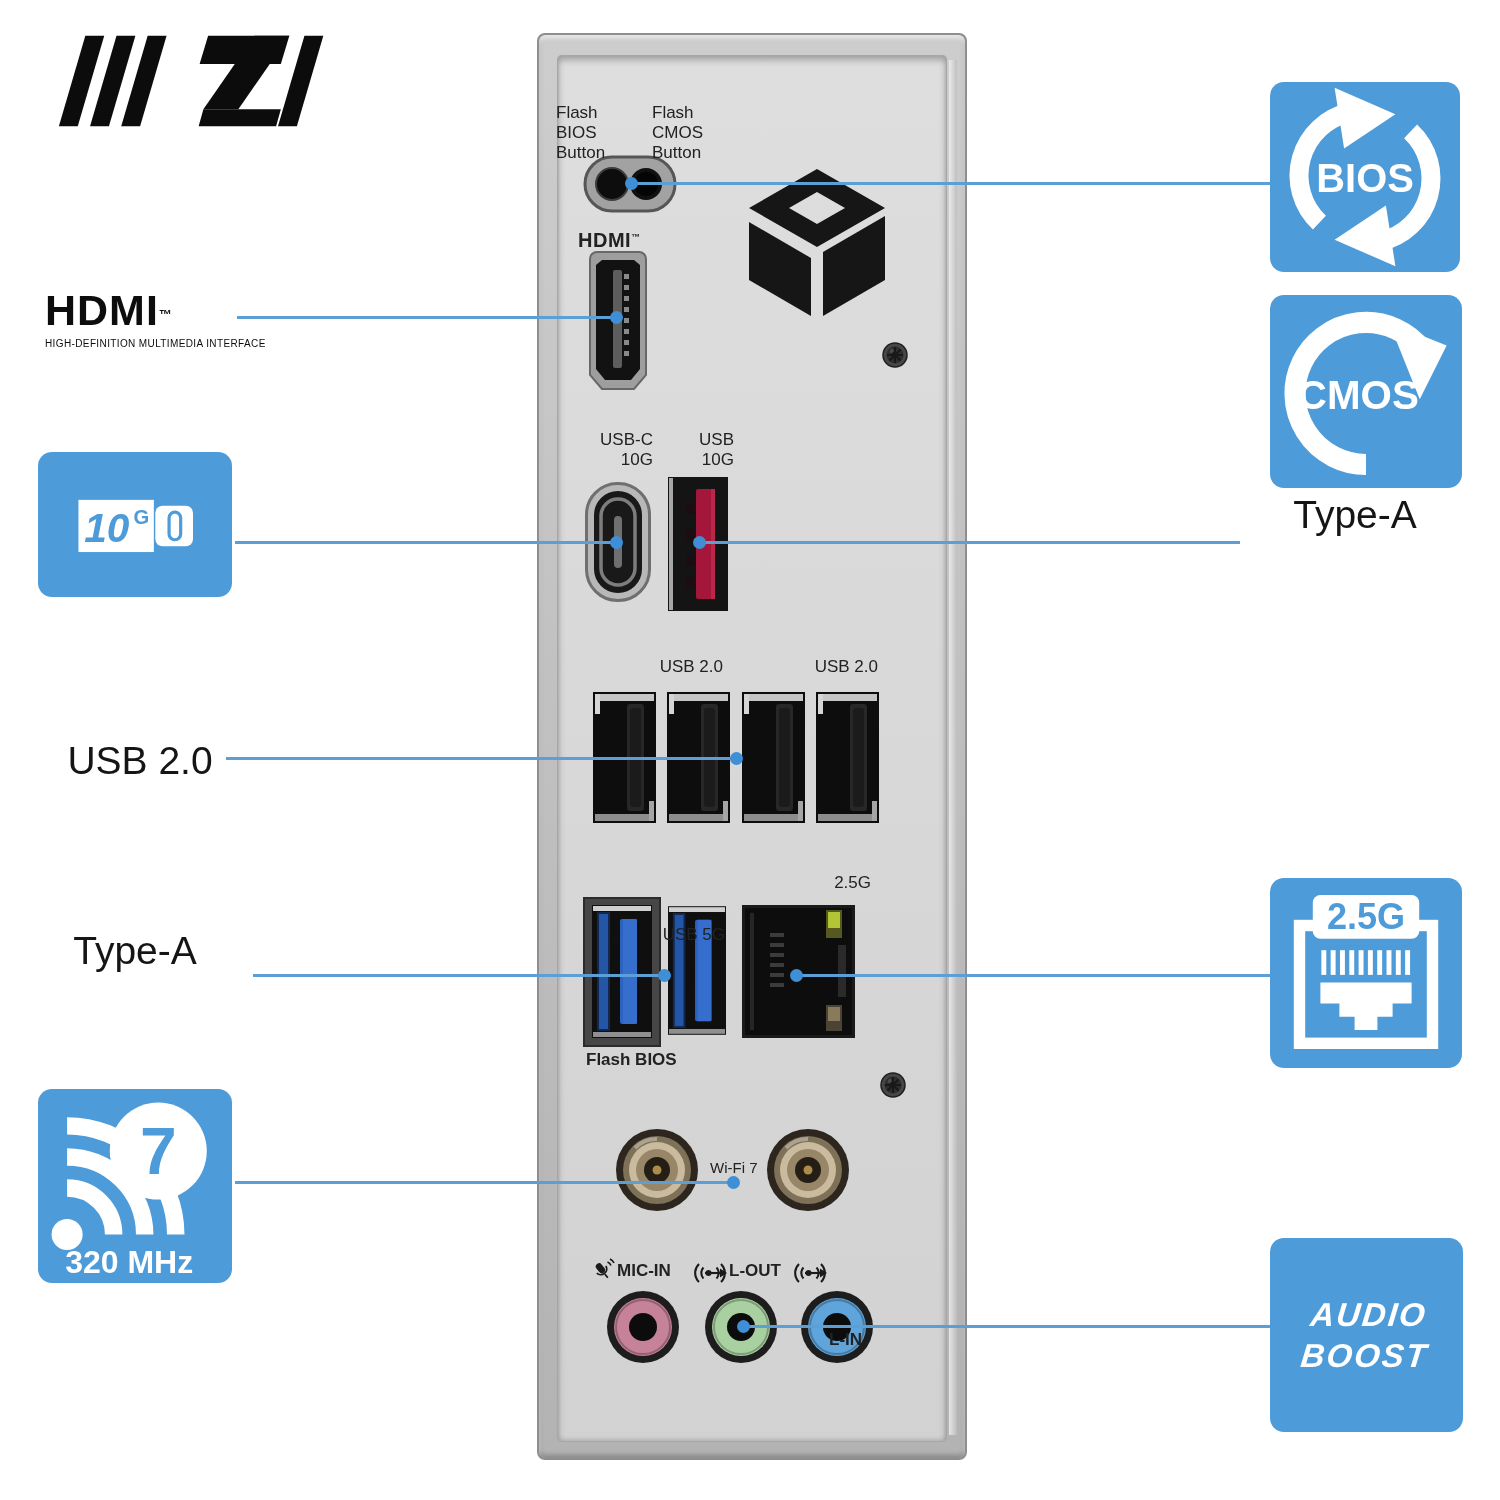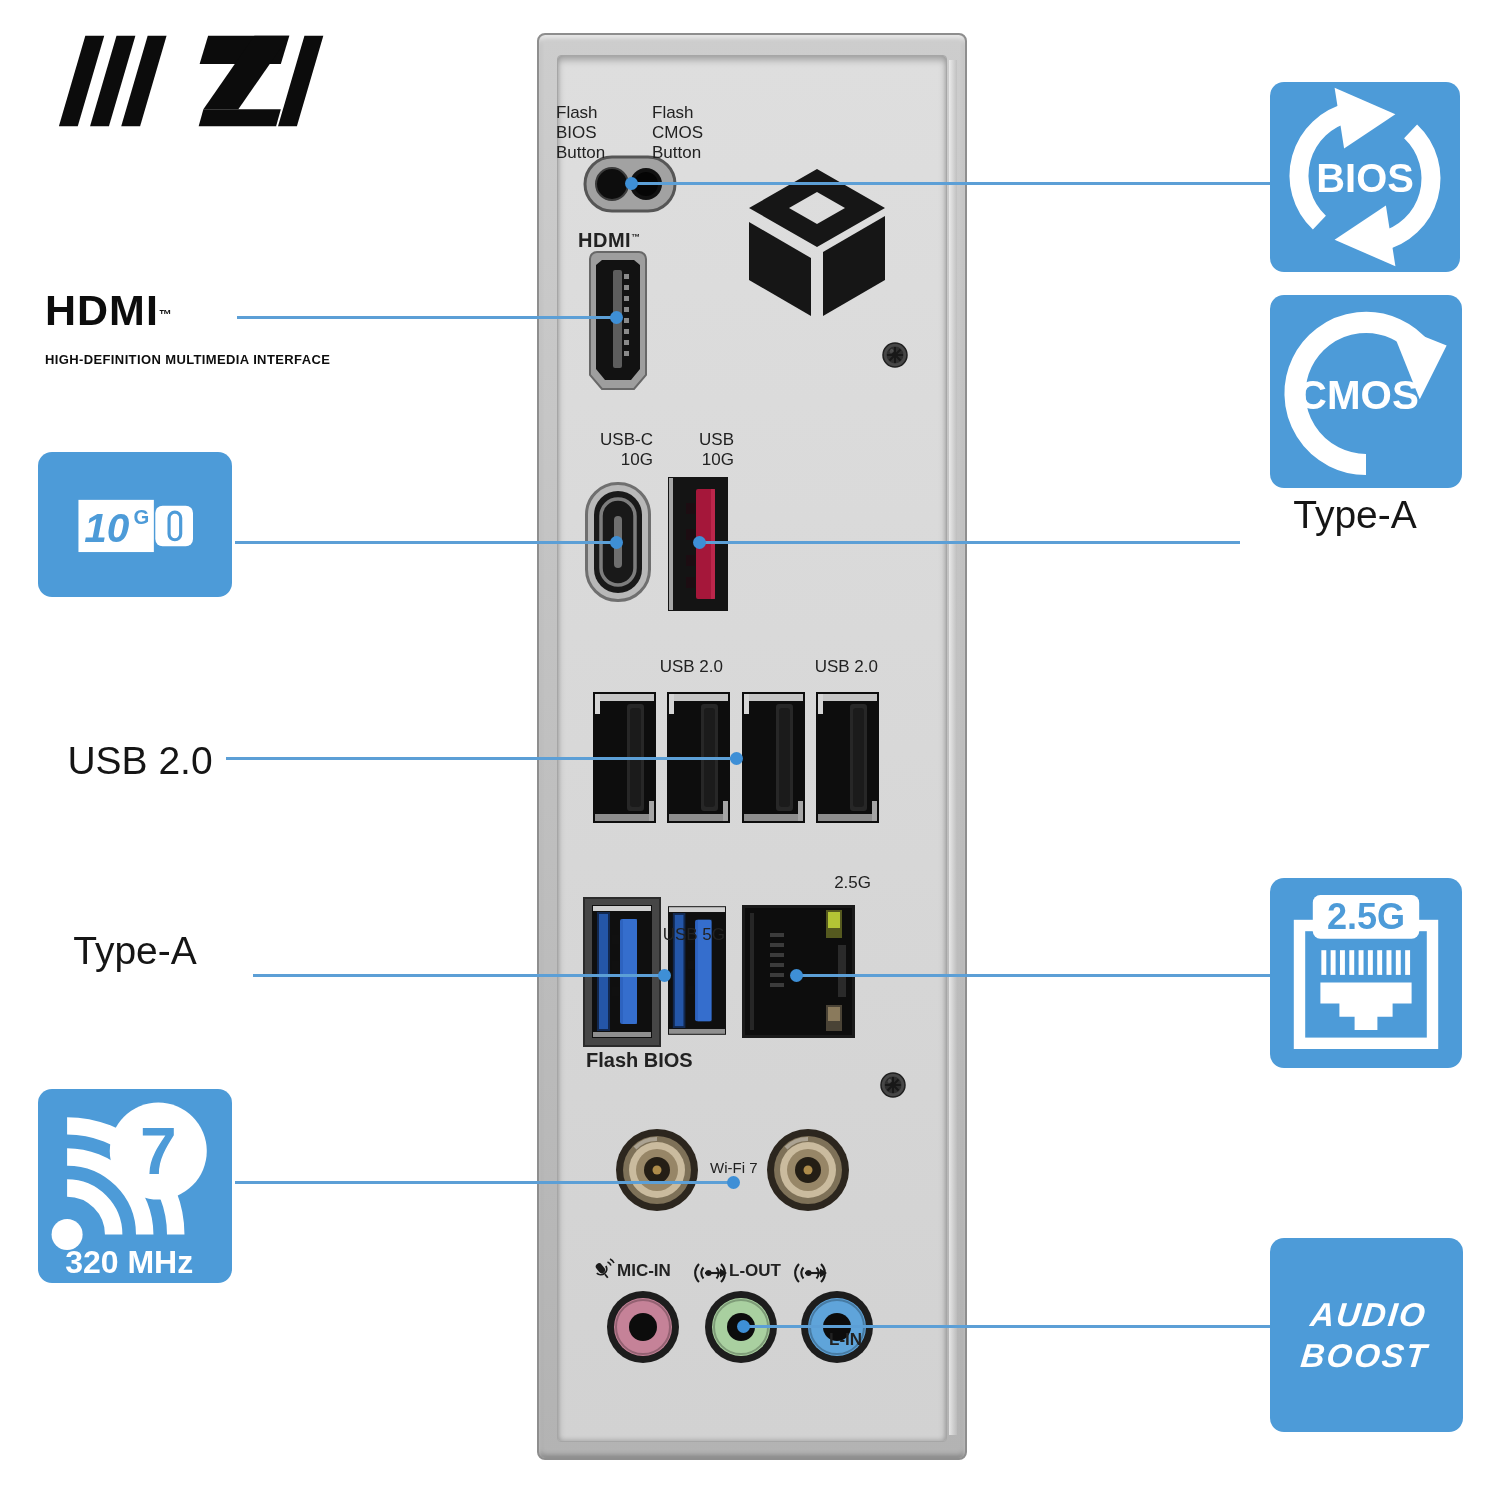--- a/index.html
+++ b/index.html
@@ -31,21 +31,21 @@
   
   .badge{position:absolute;background:#4D9BD8;border-radius:14px;z-index:5;
     display:flex;align-items:center;justify-content:center;flex-direction:column}
   .bigtext{position:absolute;color:#151515;font-size:39px;line-height:46px;text-align:center;z-index:10}
   .audio-boost{color:#fff;font-style:italic;font-weight:800;font-size:33px;line-height:41px;
     letter-spacing:2px;transform:skewX(-6deg);text-align:center}
 
   
   .hdmi-logo-title{font-size:43px;font-weight:900;letter-spacing:1px;color:#0d0d0d;line-height:44px}
   .hdmi-logo-tm{font-size:13px;font-weight:700;vertical-align:super;color:#0d0d0d}
-  .hdmi-logo-sub{font-size:13px;letter-spacing:.38px;font-weight:700;color:#0d0d0d;margin-top:20px}
+  .hdmi-logo-sub{font-size:10px;letter-spacing:.38px;font-weight:400;color:#0d0d0d;margin-top:6px}
 
   .panel-hdmi-label{font-size:20px;font-weight:800;letter-spacing:.5px}
   .panel-hdmi-tm{font-size:9px;font-weight:700;vertical-align:super}
 </style>
 </head>
 <body>
 
 <div id="canvas">
 
   <div class="abs" style="left:57px;top:33px;width:272px;height:96px" aria-label="MSI">
@@ -257,21 +257,21 @@
         <rect x="28" y="28" width="14" height="4"></rect>
           <rect x="28" y="38" width="14" height="4"></rect>
         <rect x="28" y="48" width="14" height="4"></rect>
           <rect x="28" y="58" width="14" height="4"></rect>
         <rect x="28" y="68" width="14" height="4"></rect>
           <rect x="28" y="78" width="14" height="4"></rect>
       </g>
       <path d="M96,40 v52 h8 v-52 z" fill="#2a2a2a"></path>
     </svg>
   </div>
-  <div class="plabel bold" style="left:586px;top:1050px;font-size:20px">Flash BIOS</div>
+  <div class="plabel bold" style="left:586px;top:1050px;font-size:17px">Flash BIOS</div>
 
   <div class="port" style="left:615px;top:1128px">
     <svg width="84" height="84" viewBox="0 0 84 84">
       <circle cx="42" cy="42" r="41" fill="#2c261e"></circle>
       <circle cx="42" cy="42" r="34" fill="#7e7158"></circle>
       <circle cx="42" cy="42" r="28" fill="#cabb9e"></circle>
       <circle cx="42" cy="42" r="21" fill="#978667"></circle>
       <circle cx="42" cy="42" r="13" fill="#241e15"></circle>
       <circle cx="42" cy="42" r="4.5" fill="#ad8b4a"></circle>
       <path d="M20,20 A30,30 0 0 1 42,11" stroke="rgba(255,255,255,.35)" stroke-width="4" fill="none"></path>

